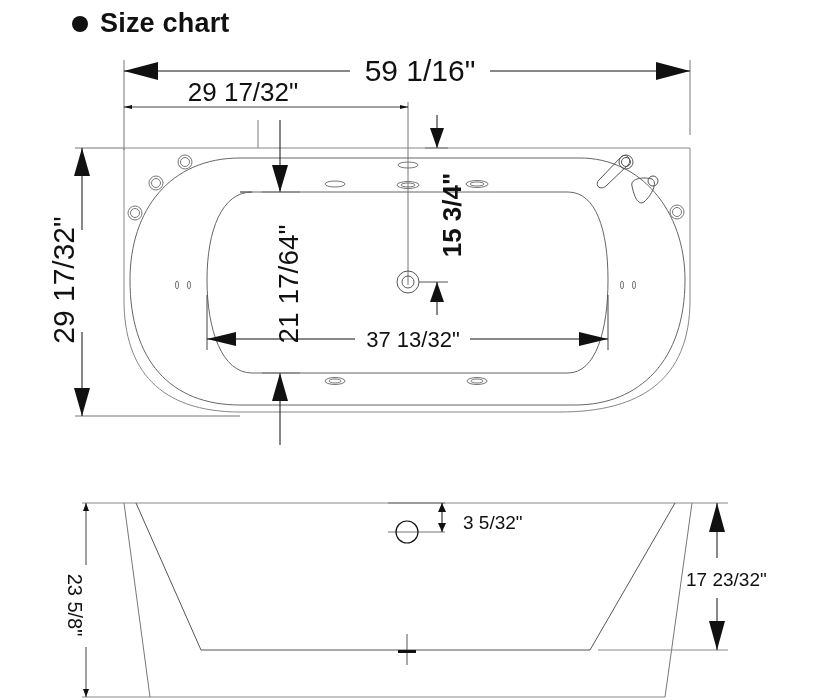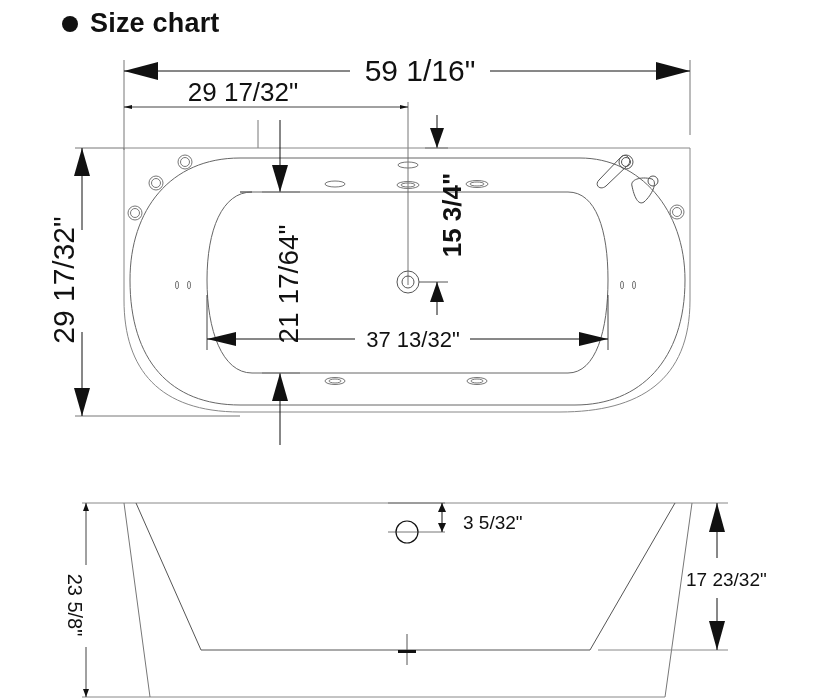--- a/index.html
+++ b/index.html
@@ -1,17 +1,17 @@
 <!DOCTYPE html>
 <html><head>
 <meta charset="utf-8">
 <style>
   html, body { margin: 0; padding: 0; background: #ffffff; }
   body { width: 835px; height: 700px; position: relative; overflow: hidden; font-family: "Liberation Sans", sans-serif; }
-  .title { position: absolute; left: 62px; top: 8px; display: flex; align-items: center; gap: 12px; }
+  .title { position: absolute; left: 72px; top: 8px; display: flex; align-items: center; gap: 12px; }
   .bullet { width: 16px; height: 16px; border-radius: 50%; background: #111; }
   .title-text { font-size: 27px; font-weight: bold; color: #111; letter-spacing: 0.2px; }
   svg { position: absolute; left: 0; top: 0; }
   .dim { font-family: "Liberation Sans", sans-serif; fill: #111; }
 </style>
 </head>
 <body>
 
 <div class="title">
   <div class="bullet"></div>

